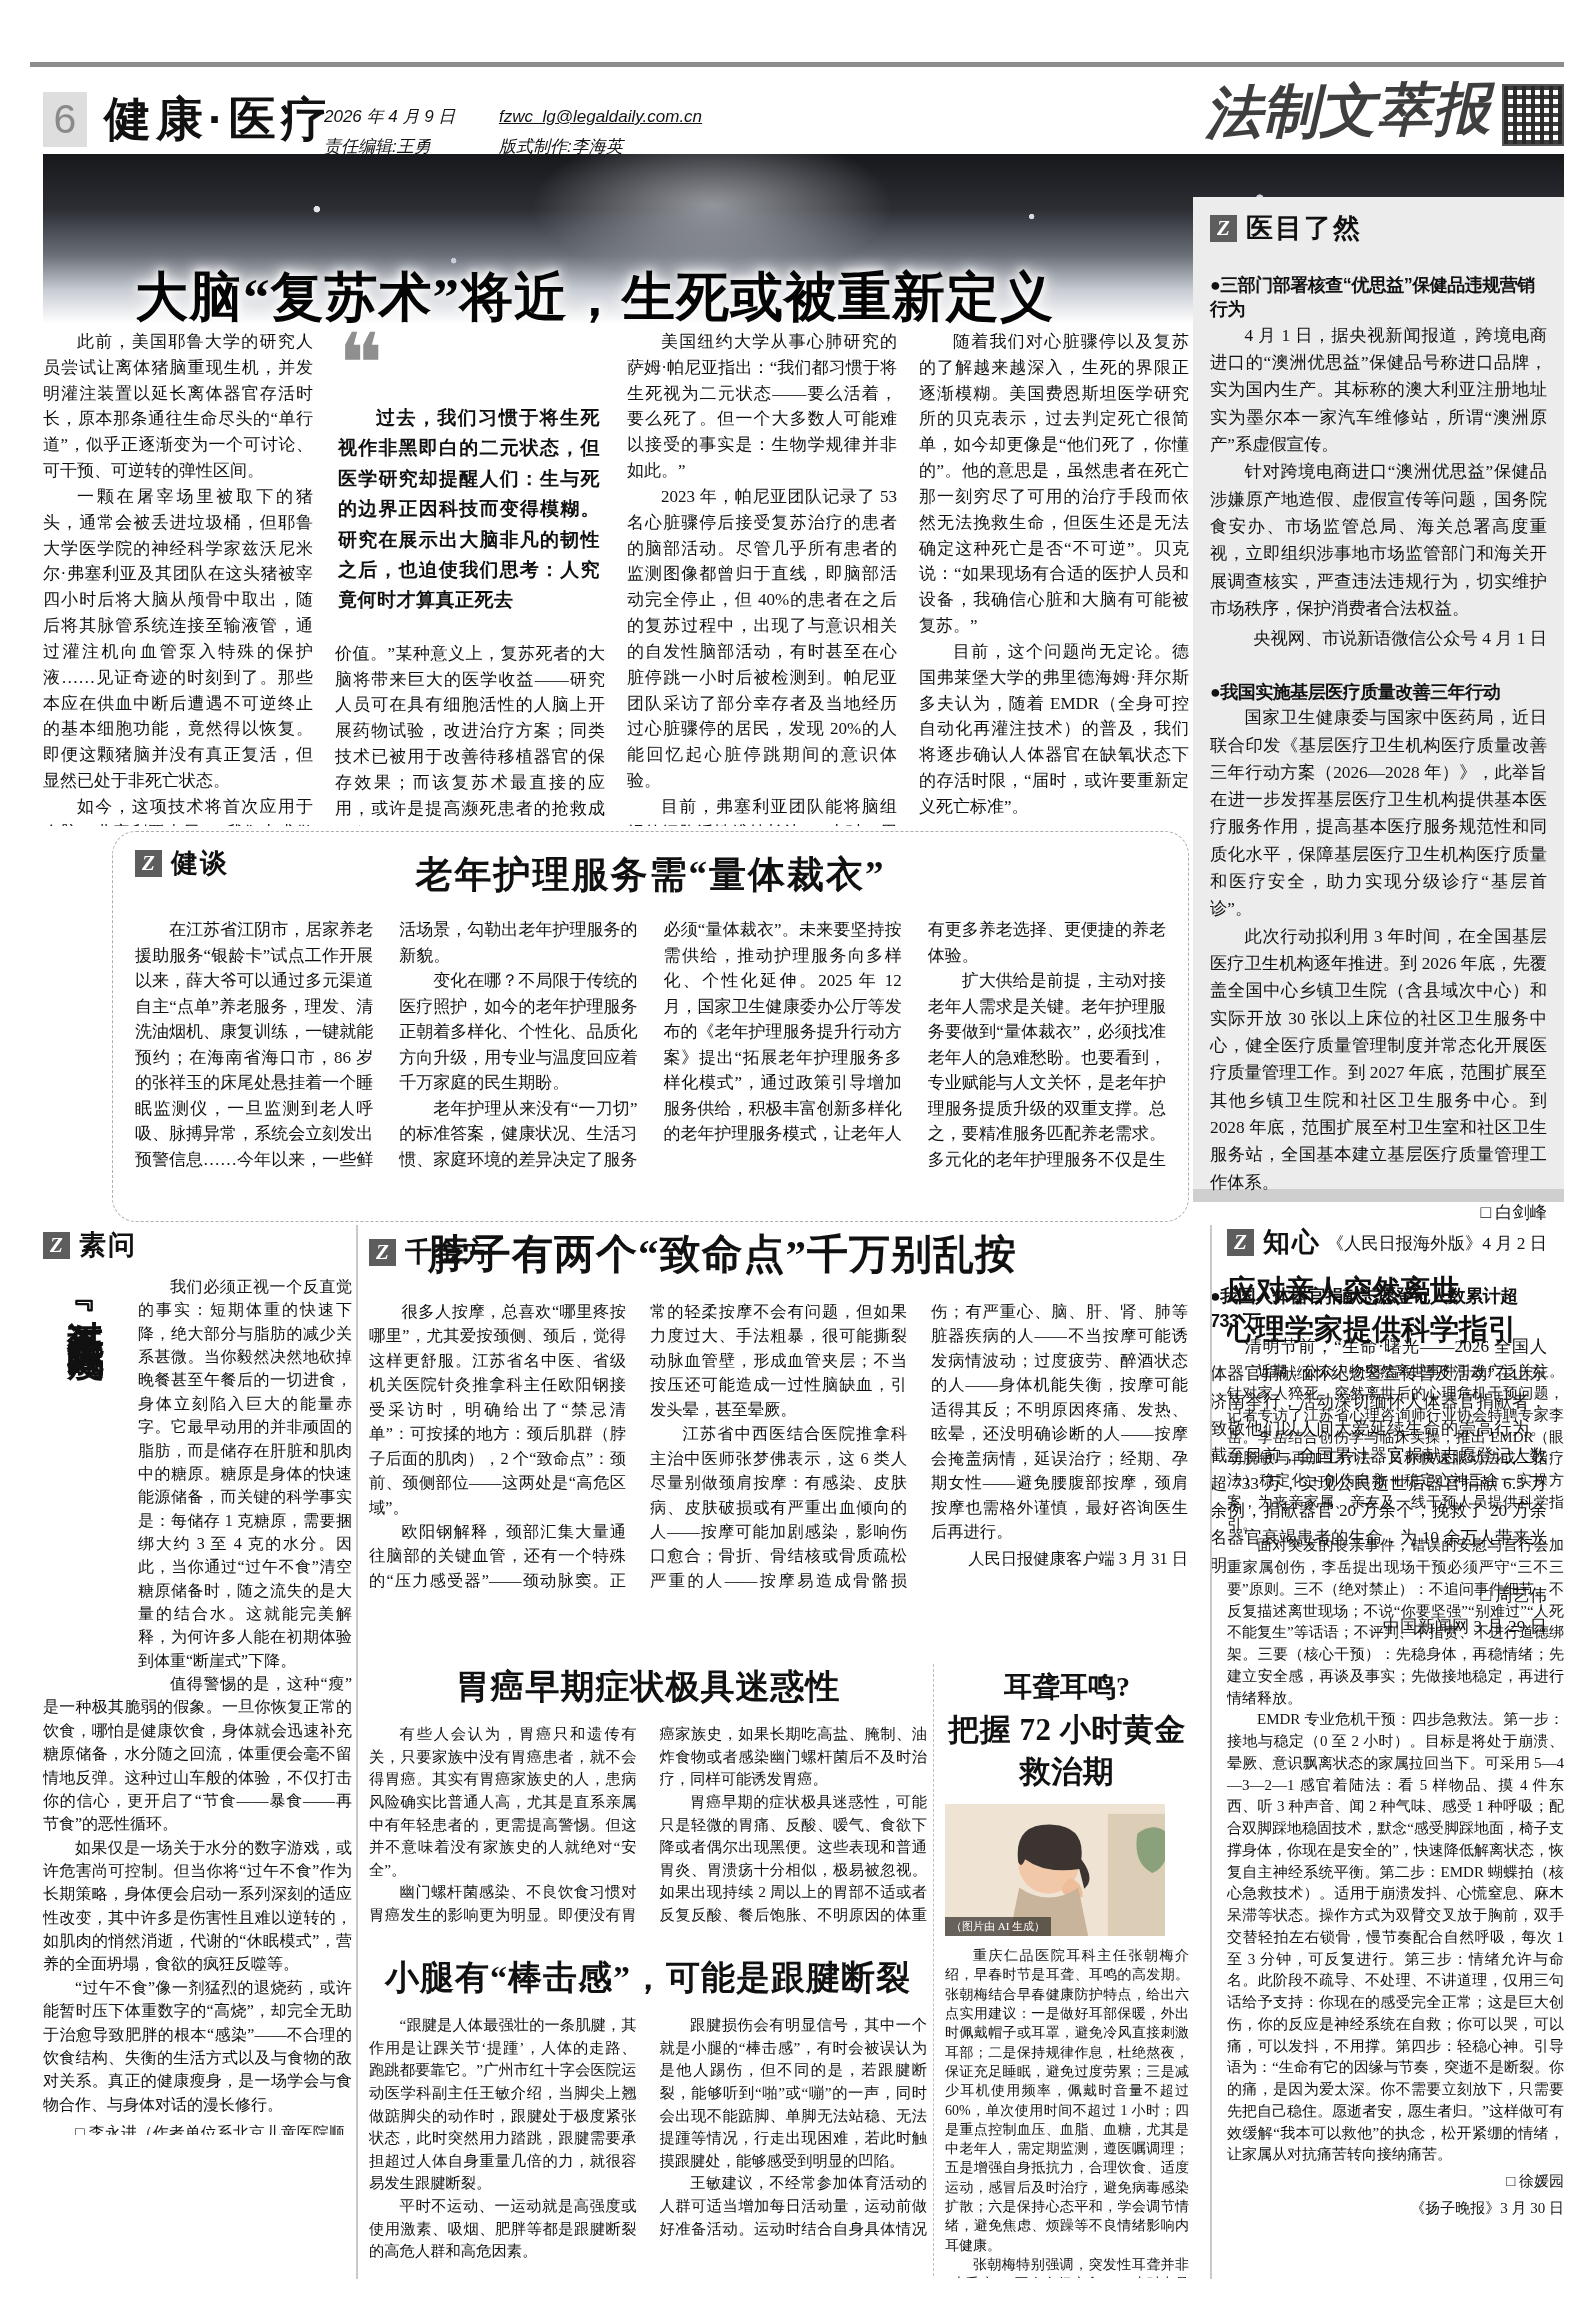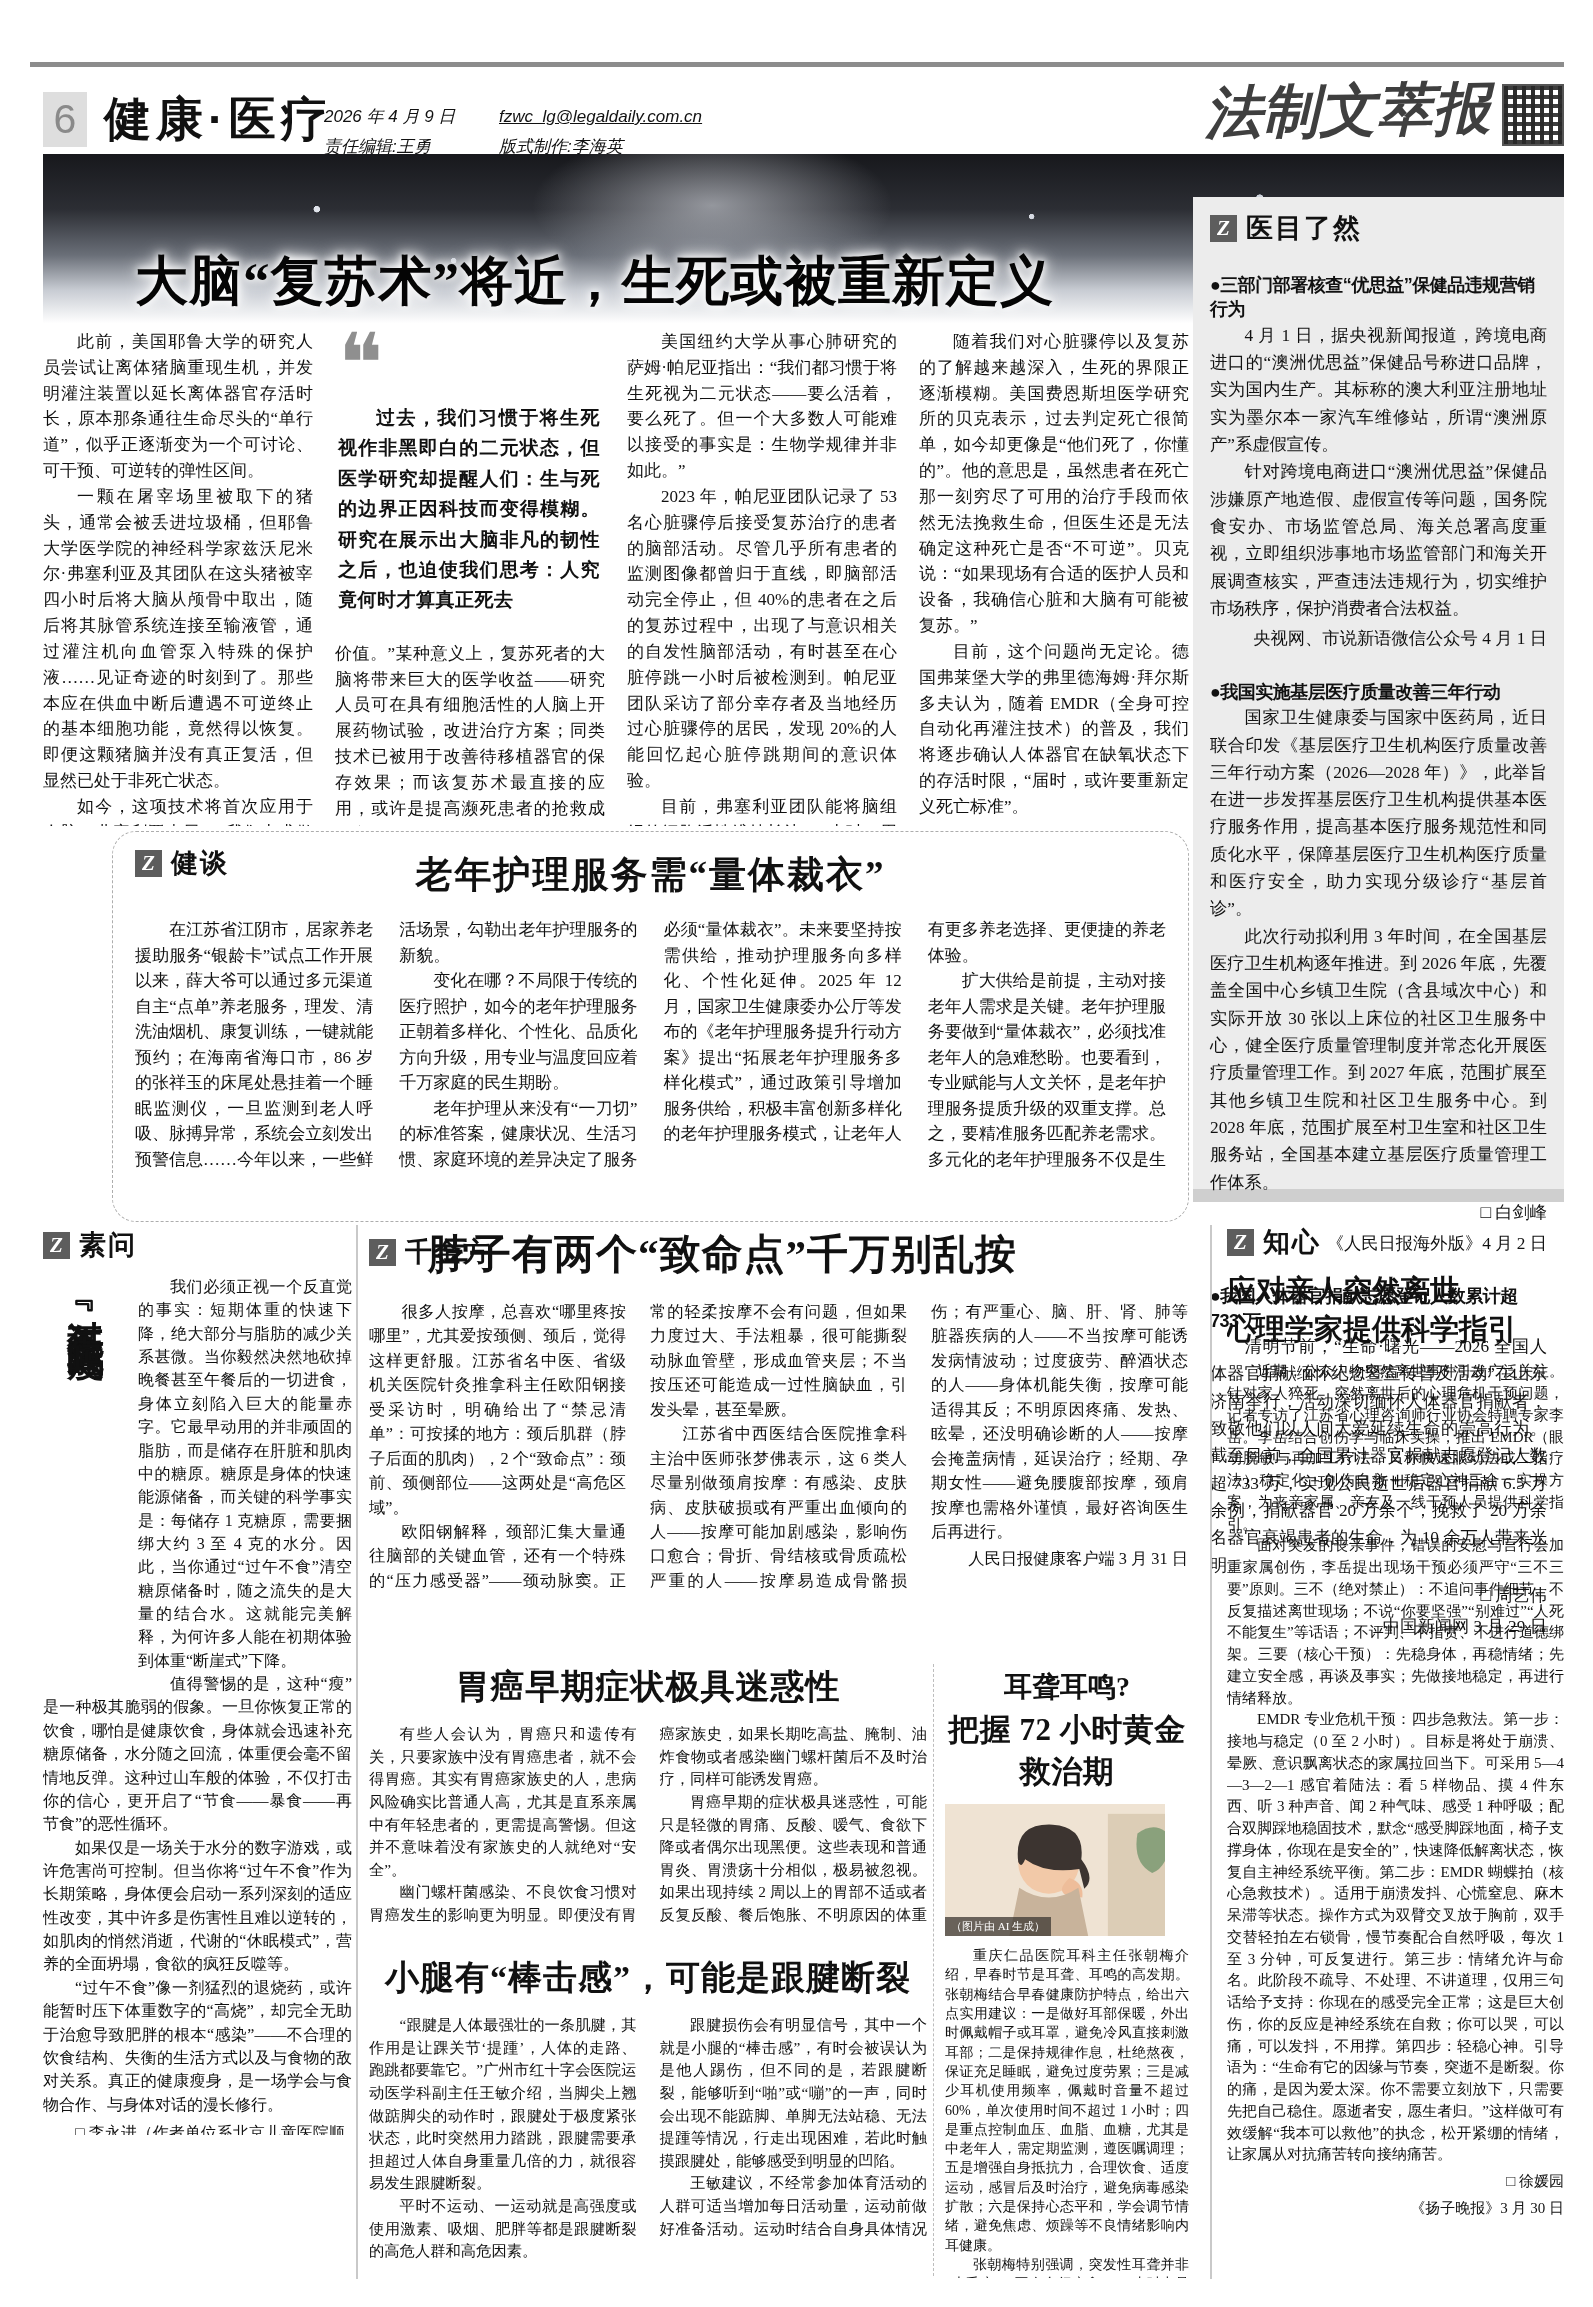--- a/index.html
+++ b/index.html
@@ -27,21 +27,21 @@
   
   #banner{left:43px;top:154px;width:1521px;height:184px;
       background:
         radial-gradient(ellipse 257px 109px at 44% 28%, rgba(235,238,245,.55), rgba(235,238,245,0) 70%),
         radial-gradient(circle 3.5px at 18% 30%, #dfe3ea 0 3px, transparent 3.5px),
         radial-gradient(circle 3px at 27% 58%, #c9ced8 0 2.5px, transparent 3px),
         radial-gradient(circle 3px at 65% 34%, #d6dae2 0 2.5px, transparent 3px),
         radial-gradient(circle 4px at 80% 24%, #cfd4dd 0 3.5px, transparent 4px),
         radial-gradient(circle 2.5px at 90% 48%, #d6dae2 0 2px, transparent 2.5px),
         linear-gradient(180deg,#17181c 0%,#2c2e34 30%,#6a6f78 55%,#c8ccd3 74%,#ffffff 92%);}
-  #main-headline{left:59px;top:248px;width:1071px;text-align:center;font-size:53px;font-weight:900;
+  #main-headline{left:59px;top:264px;width:1071px;text-align:center;font-size:53px;font-weight:900;
       letter-spacing:1px;line-height:1.25;color:#050505;
       text-shadow:0 0 7px #fff,0 0 13px #fff,0 0 19px #fff;}
   
   #sidebar{left:1193px;top:197px;width:371px;height:1005px;background:#ececec;
            border-bottom:13px solid #cfcfcf;box-sizing:border-box;padding:13px 17px 0 17px;}
   .zhead{display:flex;align-items:center;gap:9px;}
   .zicon{width:27px;height:27px;background:#5d5d5d;color:#fff;font-weight:900;font-size:21px;
          line-height:27px;text-align:center;font-style:italic;flex:0 0 27px;}
   .zlabel{font-size:27px;font-weight:700;letter-spacing:2px;}
   .sb-art{margin-top:27px;}

